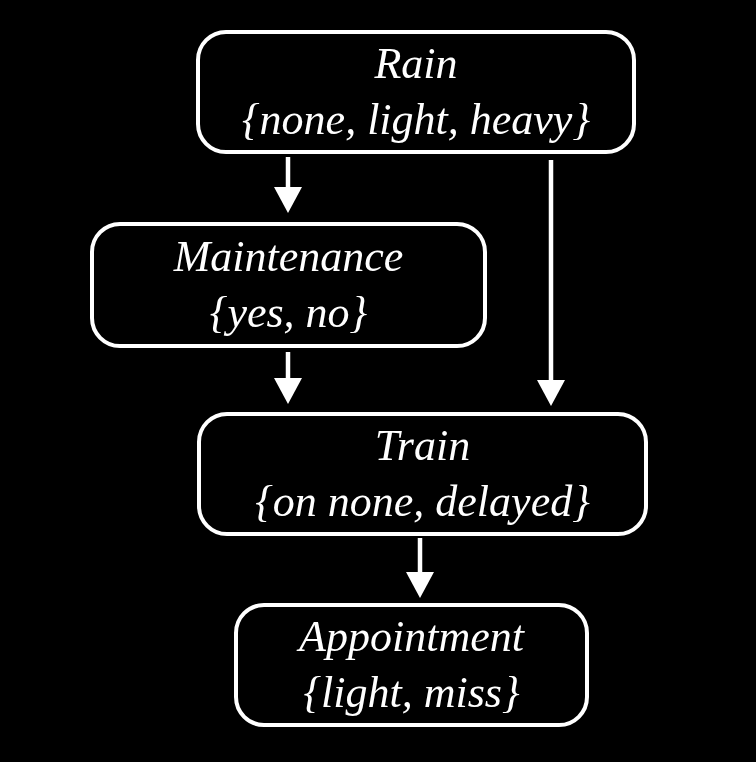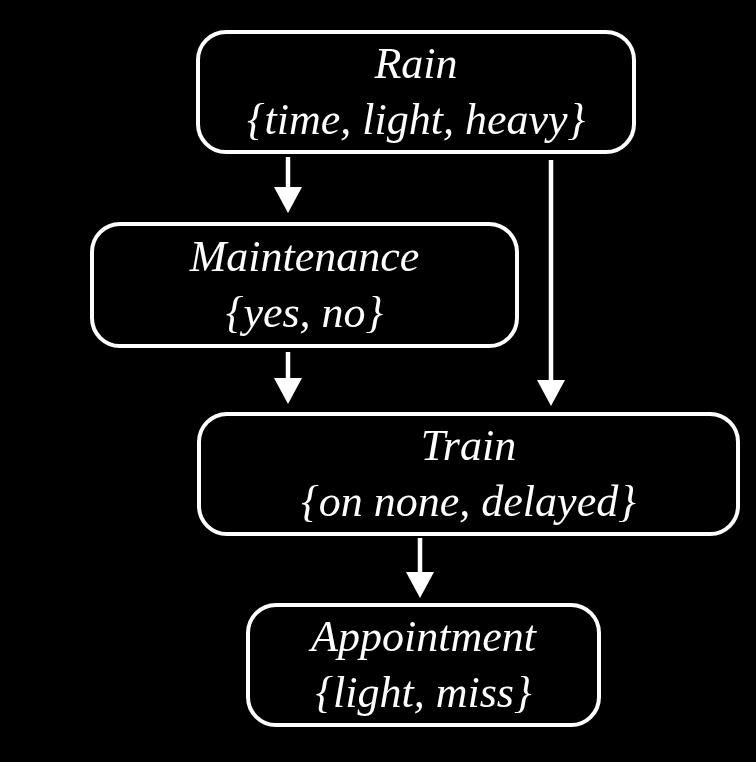--- a/index.html
+++ b/index.html
@@ -38,23 +38,23 @@
     font-style: italic;
     font-size: 44px;
     line-height: 56px;
   }
   .node .node-label,
   .node .node-domain {
     display: block;
     white-space: nowrap;
   }
   .node-rain        { left: 196px; top: 30px;  width: 440px; height: 124px; }
-  .node-maintenance { left: 90px;  top: 222px; width: 429px; height: 126px; font-family: Liberation Serif, serif; }
-  .node-train       { left: 197px; top: 412px; width: 543px; height: 124px; }
-  .node-appointment { left: 246px; top: 603px; width: 355px; height: 124px; }
+  .node-maintenance { left: 90px;  top: 222px; width: 397px; height: 126px; font-family: Liberation Serif, serif; }
+  .node-train       { left: 197px; top: 412px; width: 451px; height: 124px; }
+  .node-appointment { left: 234px; top: 603px; width: 355px; height: 124px; }
 </style>
 </head>
 <body>
 
 <div class="canvas">
 
   <svg class="edges-layer" viewBox="0 0 756 762" xmlns="http://www.w3.org/2000/svg">
     <g stroke="#ffffff" fill="#ffffff">
       <line x1="288" y1="157" x2="288" y2="189" stroke-width="4.5"></line>
       <polygon points="274,187 302,187 288,213" stroke="none"></polygon>
@@ -68,21 +68,21 @@
       <polygon points="274,378 302,378 288,404" stroke="none"></polygon>
     </g>
     <g stroke="#ffffff" fill="#ffffff">
       <line x1="420" y1="538" x2="420" y2="574" stroke-width="4.5"></line>
       <polygon points="406,572 434,572 420,598" stroke="none"></polygon>
     </g>
   </svg>
 
   <div class="node node-rain">
     <span class="node-label">Rain</span>
-    <span class="node-domain">{time, light, heavy}</span>
+    <span class="node-domain">{none, light, heavy}</span>
   </div>
 
   <div class="node node-maintenance">
     <span class="node-label">Maintenance</span>
     <span class="node-domain">{yes, no}</span>
   </div>
 
   <div class="node node-train">
     <span class="node-label">Train</span>
     <span class="node-domain">{on none, delayed}</span>

